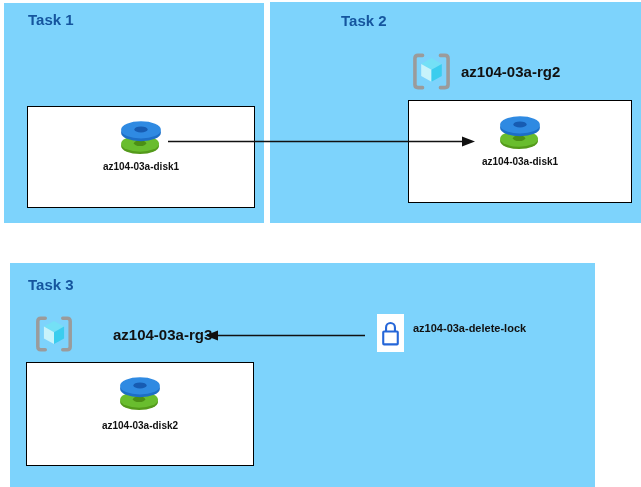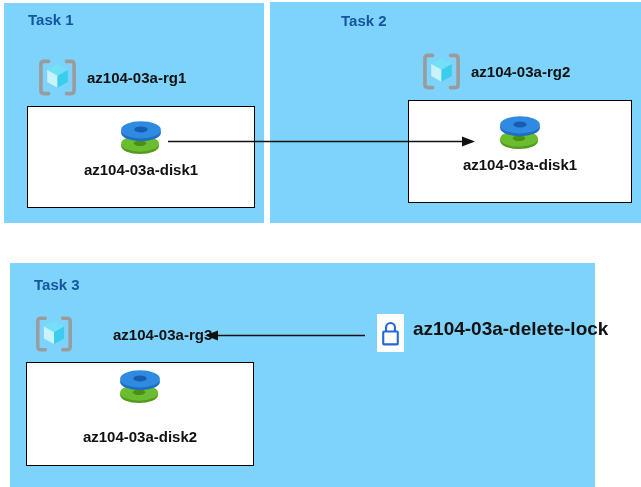--- a/index.html
+++ b/index.html
@@ -13,29 +13,29 @@
     white-space:nowrap;
   }
   .rg-row{position:absolute;display:flex;align-items:center;gap:8px;}
   .rg-svg{width:43px;height:41px;flex:0 0 auto;}
   .rg-label{font-size:15px;font-weight:bold;white-space:nowrap;}
   .res-box{
     position:absolute;background:#ffffff;border:1.3px solid #000000;
     box-sizing:border-box;display:flex;flex-direction:column;align-items:center;
   }
   .disk-svg{width:50px;height:36px;}
-  .disk-label{font-size:15px;font-weight:bold;white-space:nowrap;}
+  .disk-label{font-size:10px;font-weight:bold;white-space:nowrap;}
   .overlay-label{position:absolute;font-size:15px;font-weight:bold;white-space:nowrap;}
   .arrow-svg{position:absolute;}
   .lock-box{
     position:absolute;width:27px;height:38px;background:#ffffff;
     display:flex;align-items:center;justify-content:center;
   }
   .lock-svg{width:21px;height:31px;}
-  .lock-text{position:absolute;font-size:19px;line-height:19px;white-space:nowrap;}
+  .lock-text{position:absolute;font-size:11px;line-height:19px;white-space:nowrap;}
   .lock-text .b{font-weight:bold;}
 </style>
 </head>
 <body>
 
 <svg width="0" height="0" style="position:absolute" aria-hidden="true">
   <defs>
     <symbol id="icon-rg" viewBox="0 0 48 44">
       <path d="M14 4 H9 Q5.5 4 5.5 7.5 V36.5 Q5.5 40 9 40 H14" fill="none" stroke="#9b9b9b" stroke-width="4" stroke-linecap="round"></path>
       <path d="M34 4 H39 Q42.5 4 42.5 7.5 V36.5 Q42.5 40 39 40 H34" fill="none" stroke="#9b9b9b" stroke-width="4" stroke-linecap="round"></path>
@@ -55,59 +55,53 @@
       <path d="M7.5 16 V10.5 a5.5 5.5 0 0 1 11 0 V16" fill="none" stroke="#2566d8" stroke-width="2.6"></path>
       <rect x="4" y="15.5" width="18" height="16" rx="1" fill="#ffffff" stroke="#2566d8" stroke-width="2.6"></rect>
     </symbol>
   </defs>
 </svg>
 
 <div class="canvas">
 
   <section class="panel" style="left:4px;top:3px;width:260px;height:220px;">
     <h2 class="panel-title" style="left:24px;top:8px;">Task 1</h2>
-    <div class="rg-row" style="left:32px;top:53px;height:42px;">
-      <svg class="rg-svg">
-          <use href="#icon-rg"></use>
-        </svg>
-      <span class="rg-label">az104-03a-rg1</span>
-    </div>
     <div class="res-box" style="left:23px;top:103px;width:228px;height:102px;padding-top:12px;gap:6px;">
       <svg class="disk-svg">
           <use href="#icon-disk"></use>
         </svg>
       <span class="disk-label">az104-03a-disk1</span>
     </div>
   </section>
 
   <section class="panel" style="left:270px;top:2px;width:371px;height:221px;">
     <h2 class="panel-title" style="left:27px;top:10px;margin-left:44px;">Task 2</h2>
-    <div class="rg-row" style="left:150px;top:48px;height:42px;">
+    <div class="rg-row" style="left:140px;top:48px;height:42px;">
       <svg class="rg-svg">
           <use href="#icon-rg"></use>
         </svg>
       <span class="rg-label">az104-03a-rg2</span>
     </div>
     <div class="res-box" style="left:138px;top:98px;width:224px;height:103px;padding-top:13px;gap:6px;">
       <svg class="disk-svg">
           <use href="#icon-disk"></use>
         </svg>
       <span class="disk-label">az104-03a-disk1</span>
     </div>
   </section>
 
   <section class="panel" style="left:10px;top:263px;width:585px;height:224px;">
-    <h2 class="panel-title" style="left:24px;top:13px;">Task 3</h2>
+    <h2 class="panel-title" style="left:18px;top:13px;">Task 3</h2>
     <div class="rg-row" style="left:23px;top:51px;height:40px;gap:38px;">
       <svg class="rg-svg" style="width:42px;height:40px;">
           <use href="#icon-rg"></use>
         </svg>
       <span class="rg-label">az104-03a-rg3</span>
     </div>
-    <div class="res-box" style="left:16px;top:99px;width:228px;height:104px;padding-top:5px;gap:24px;">
+    <div class="res-box" style="left:16px;top:99px;width:228px;height:104px;padding-top:12px;gap:9px;">
       <svg class="disk-svg">
           <use href="#icon-disk"></use>
         </svg>
       <span class="disk-label">az104-03a-disk2</span>
     </div>
   </section>
 
   <svg class="arrow-svg" style="left:168px;top:134px;" width="308" height="16">
     <line x1="0" y1="7.5" x2="295" y2="7.5" stroke="#111111" stroke-width="1.5"></line>
     <polygon points="294,2.5 307,7.5 294,12.5" fill="#111111"></polygon>

